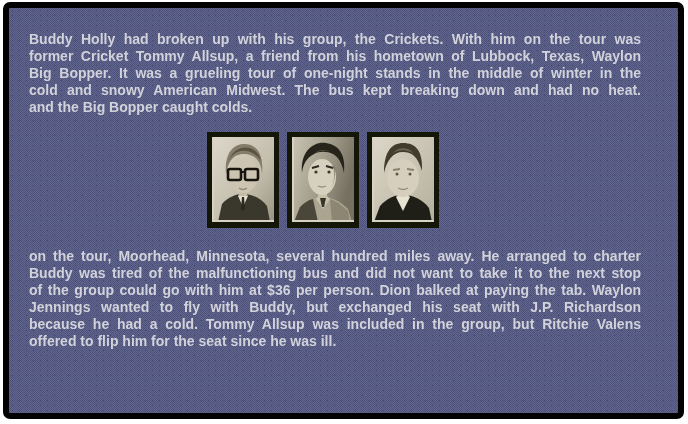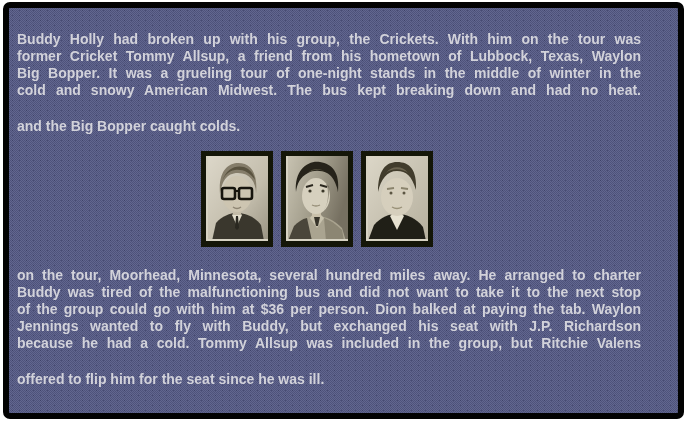--- a/index.html
+++ b/index.html
@@ -18,34 +18,34 @@
     position: absolute;
     left: 3px; top: 2px; right: 4px; bottom: 5px;
     box-sizing: border-box;
     border: 6px solid #020202;
     border-radius: 7px;
     background-color: #575c84;
     background-image:
       radial-gradient(rgba(46,50,86,0.5) 18%, rgba(0,0,0,0) 20%),
       conic-gradient(#4e527b 25%, #62678f 25% 50%, #4e527b 50% 75%, #62678f 75%);
     background-size: 7px 5px, 2px 2px;
-    padding: 23px 37px 0 8px;
+    padding: 23px 37px 0 20px;
     overflow: hidden;
   }
   .para { margin: 0; }
   .line {
     font-weight: bold;
     font-size: 14px;
     line-height: 17px;
     color: #d2d2da;
     text-align: justify;
     text-align-last: justify;
     white-space: normal;
   }
-  .line.last { text-align: left; text-align-last: left; margin-top: 19px; }
+  .line.last { text-align: left; text-align-last: left; }
   .photo-row {
     height: 96px;
     margin-top: 16px;
     display: flex;
     justify-content: center;
     gap: 8px;
     transform: translateX(-12px);
   }
   .photo-frame {
     width: 72px; height: 96px;

